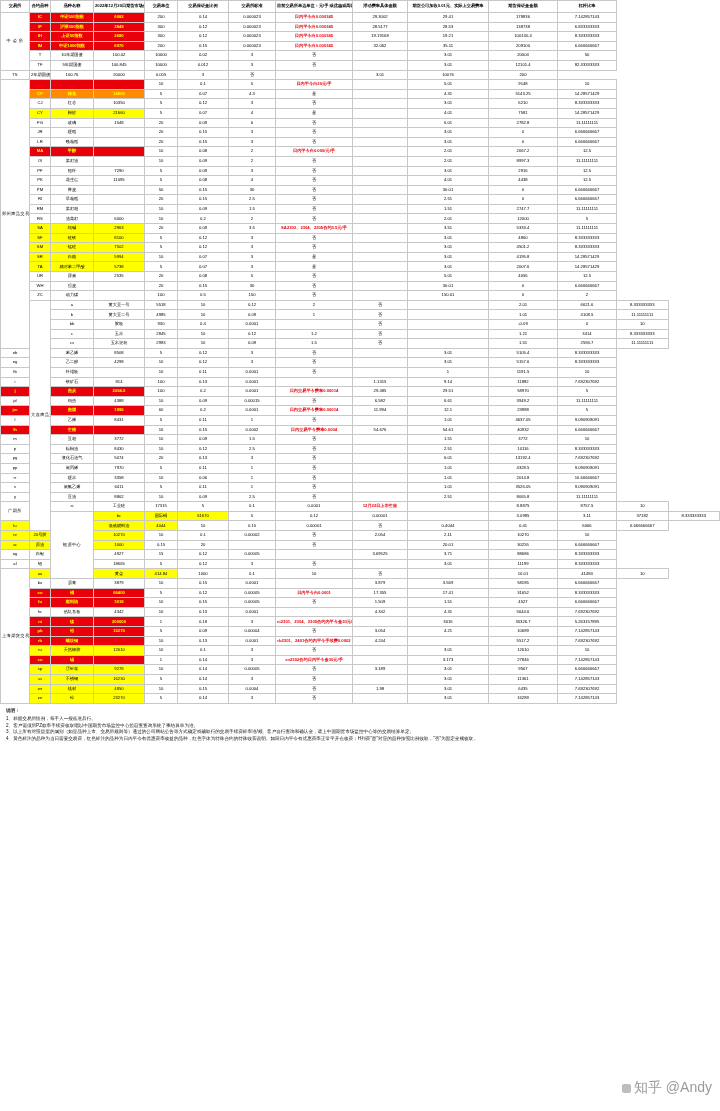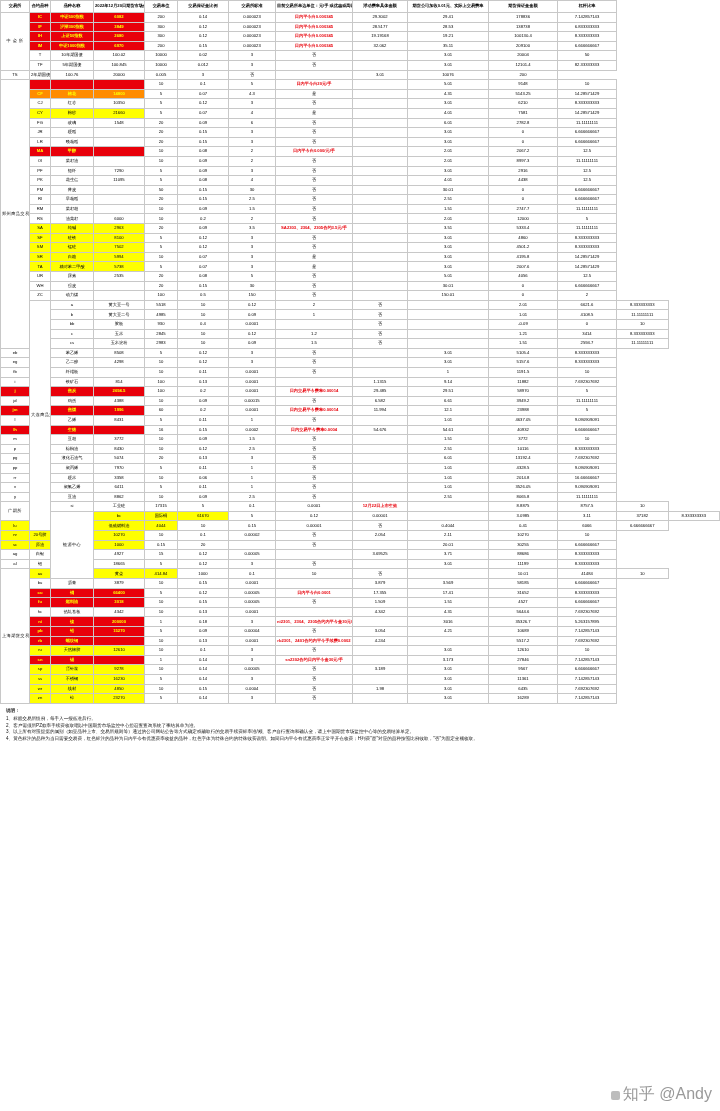--- a/index.html
+++ b/index.html
@@ -22,21 +22,21 @@
   .c9{width:66px;}
   .c10{width:56px;}
   .red{background:#e8000a;color:#ffff00;font-weight:bold;}
   .yellow{background:#ffff00;}
   .orange{background:#ff8c00;color:#ffff00;font-weight:bold;}
   .redtext{color:#e8000a;font-weight:bold;}
   .wt{background:#ffffff;}
   .exch{background:#ffffff;font-size:5.4px;font-weight:normal;letter-spacing:0.4px;}
   .notes{font-size:4.6px;line-height:1.5;padding:4px 6px 0 6px;color:#111;}
   .notes .hd{font-weight:bold;margin-bottom:1px;}
-  .watermark{position:absolute;right:8px;bottom:6px;font-size:16px;color:#9a9a9a;}
+  .watermark{position:absolute;right:8px;bottom:14px;font-size:14px;color:#9a9a9a;}
   .wm-icon{display:inline-block;width:9px;height:9px;border-radius:2px;background:#bdbdbd;margin-right:3px;vertical-align:-1px;}
 </style>
 </head>
 <body>
 
 <div id="page">
 
   <table class="grid">
     <thead>
       <tr>

